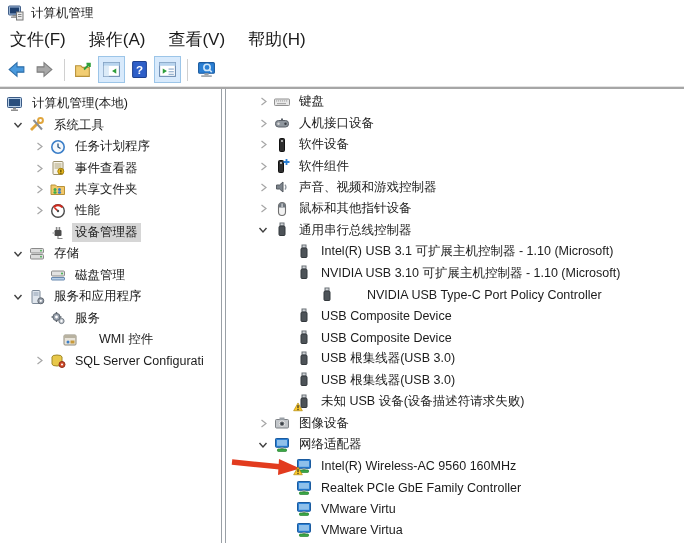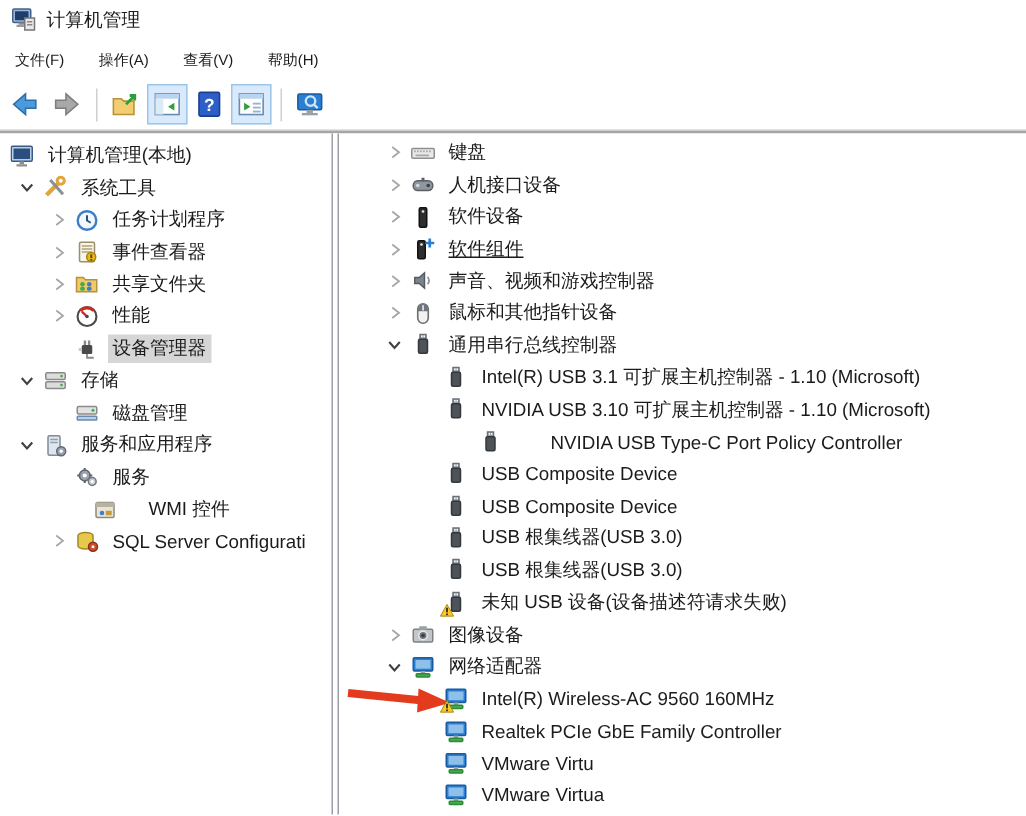--- a/index.html
+++ b/index.html
@@ -4,21 +4,21 @@
 <style>
   * { box-sizing: border-box; }
   html,body { margin:0; padding:0; }
   body {
     width:684px; height:544px; overflow:hidden; background:#fff;
     font-family:"Liberation Sans","DejaVu Sans",sans-serif;
     font-size:12.5px; color:#1b1b1b;
   }
   .titlebar { height:26px; display:flex; align-items:center; padding-left:7px; gap:6px; background:#fff; }
   .titlebar .ticon { margin:0; }
-  .menubar { height:27px; display:flex; align-items:center; padding-left:1px; background:#fff; font-size:10px; }
+  .menubar { height:27px; display:flex; align-items:center; padding-left:1px; background:#fff; font-size:17px; }
   .menu-item { padding:4px 9px; margin-right:5px; cursor:default; }
   .toolbar { height:34px; display:flex; align-items:center; padding-left:3px; background:#fff; border-bottom:1px solid #e3e3e3; }
   .tb-btn { width:27px; height:27px; display:flex; align-items:center; justify-content:center; border:1px solid transparent; margin-right:1px; }
   .tb-btn.pressed { background:#d8eafc; border-color:#9cc5e8; }
   .tb-sep { width:1px; height:22px; background:#d0d0d0; margin:0 5px; flex:none; }
   .content-topline { height:2px; background:#a6a6a6; }
   .content { display:flex; height:454px; background:#fff; }
   .left-pane { width:222px; flex:none; border-right:1px solid #9aa0a6; padding-top:4px; overflow:hidden; }
   .pane-divider { width:4px; flex:none; background:#fff; border-right:1px solid #9aa0a6; }
   .right-pane { flex:1; position:relative; padding-top:2px; overflow:hidden; }
@@ -358,21 +358,21 @@
           </svg>
         </span>
         <span class="ticon">
           <svg width="16" height="16" viewBox="0 0 16 16">
             <rect x="5.5" y="1.5" width="5" height="13" rx="1" fill="#2e2e2e" stroke="#111"></rect>
             <circle cx="8" cy="4" r="0.9" fill="#e8e8e8"></circle>
           </svg>
         </span>
         <span class="tlabel">软件设备</span>
       </div>
-      <div class="trow" style="padding-left: 27px; text-decoration: underline;">
+      <div class="trow" style="padding-left: 27px;">
         <span class="expander">
           <svg width="9" height="9" viewBox="0 0 9 9">
             <path d="M2.5 1 L7 4.5 L2.5 8" fill="none" stroke="#a6a6a6" stroke-width="1.2"></path>
           </svg>
         </span>
         <span class="ticon">
           <svg width="16" height="16" viewBox="0 0 16 16">
             <rect x="4.5" y="2.5" width="5" height="12" rx="1" fill="#2e2e2e" stroke="#111"></rect>
             <circle cx="7" cy="5" r="0.9" fill="#e8e8e8"></circle>
             <path d="M12.5 1 V7 M9.5 4 H15.5" stroke="#2a7fd4" stroke-width="1.8"></path>

